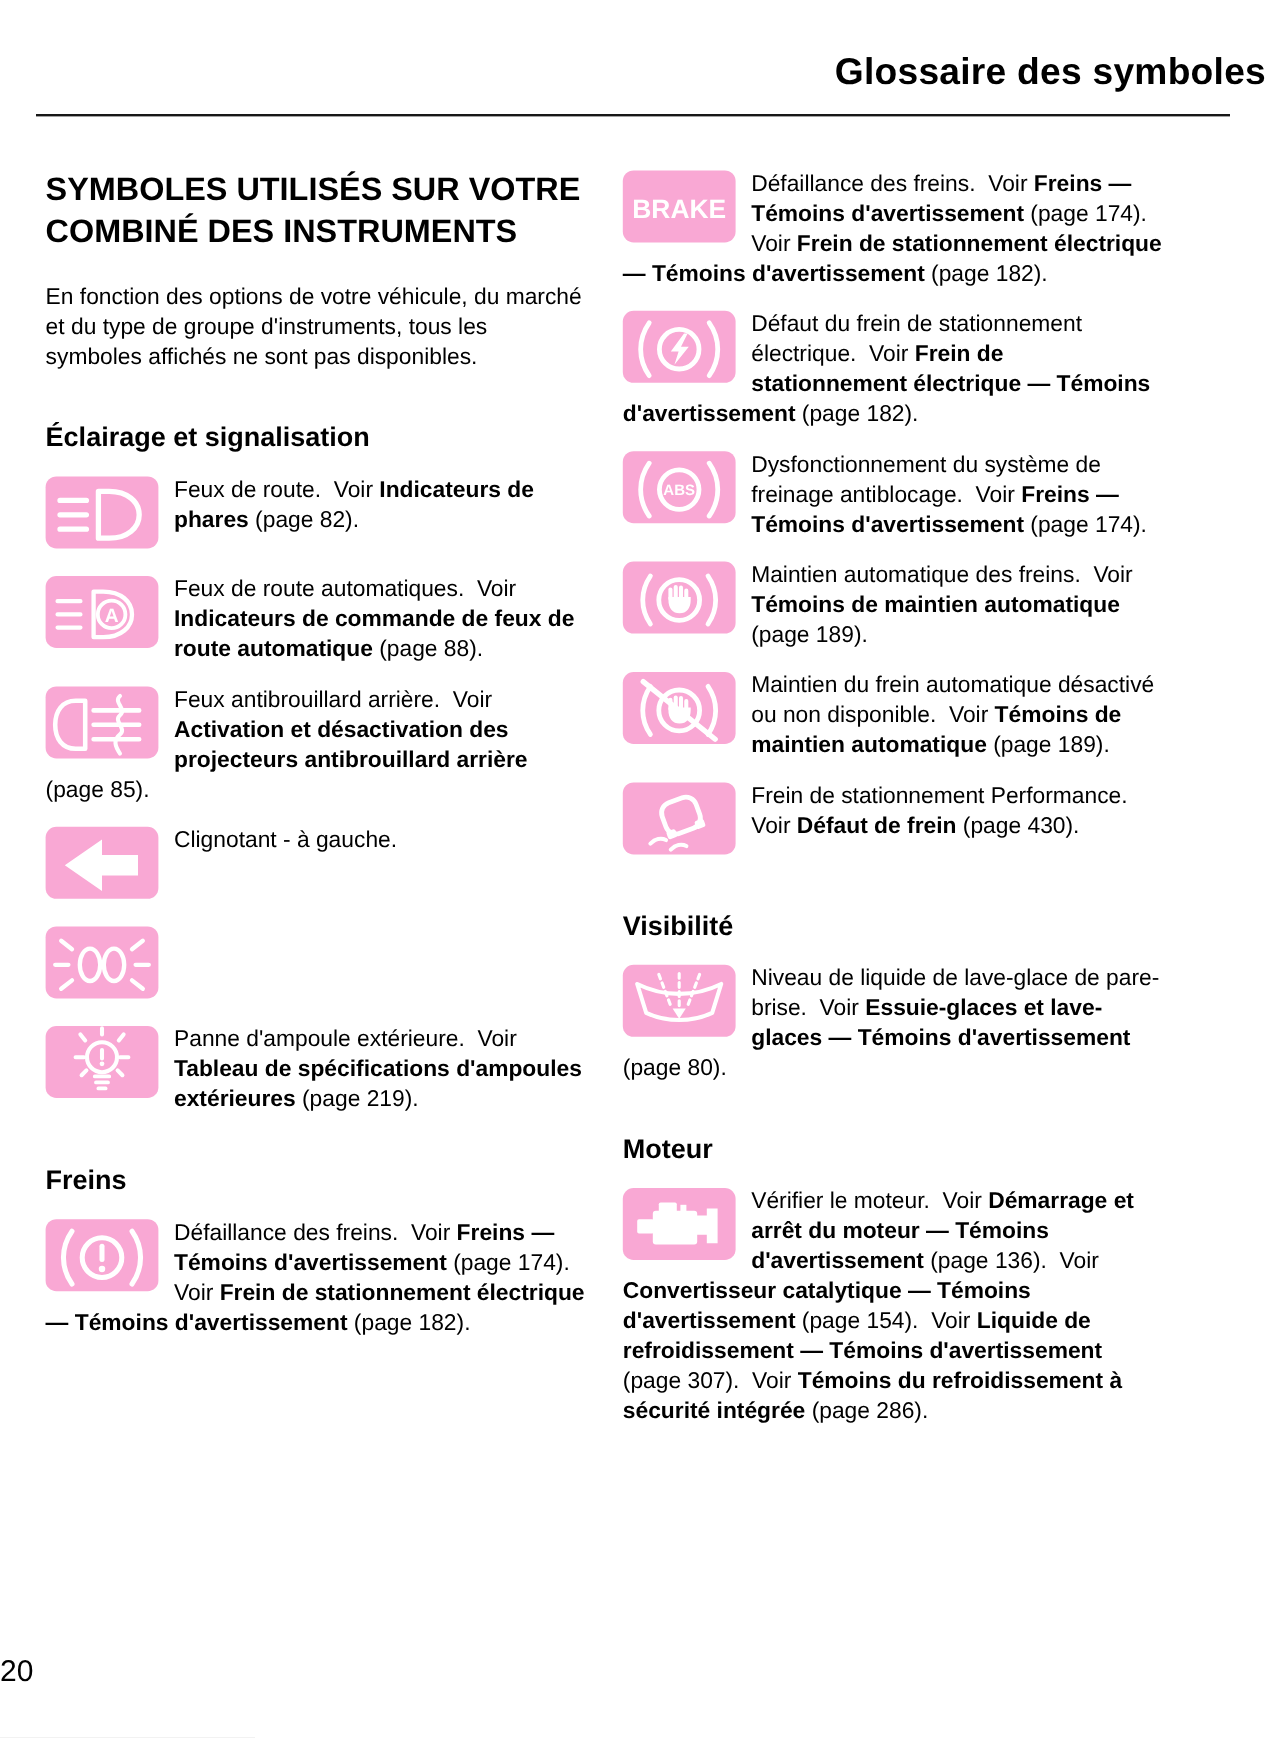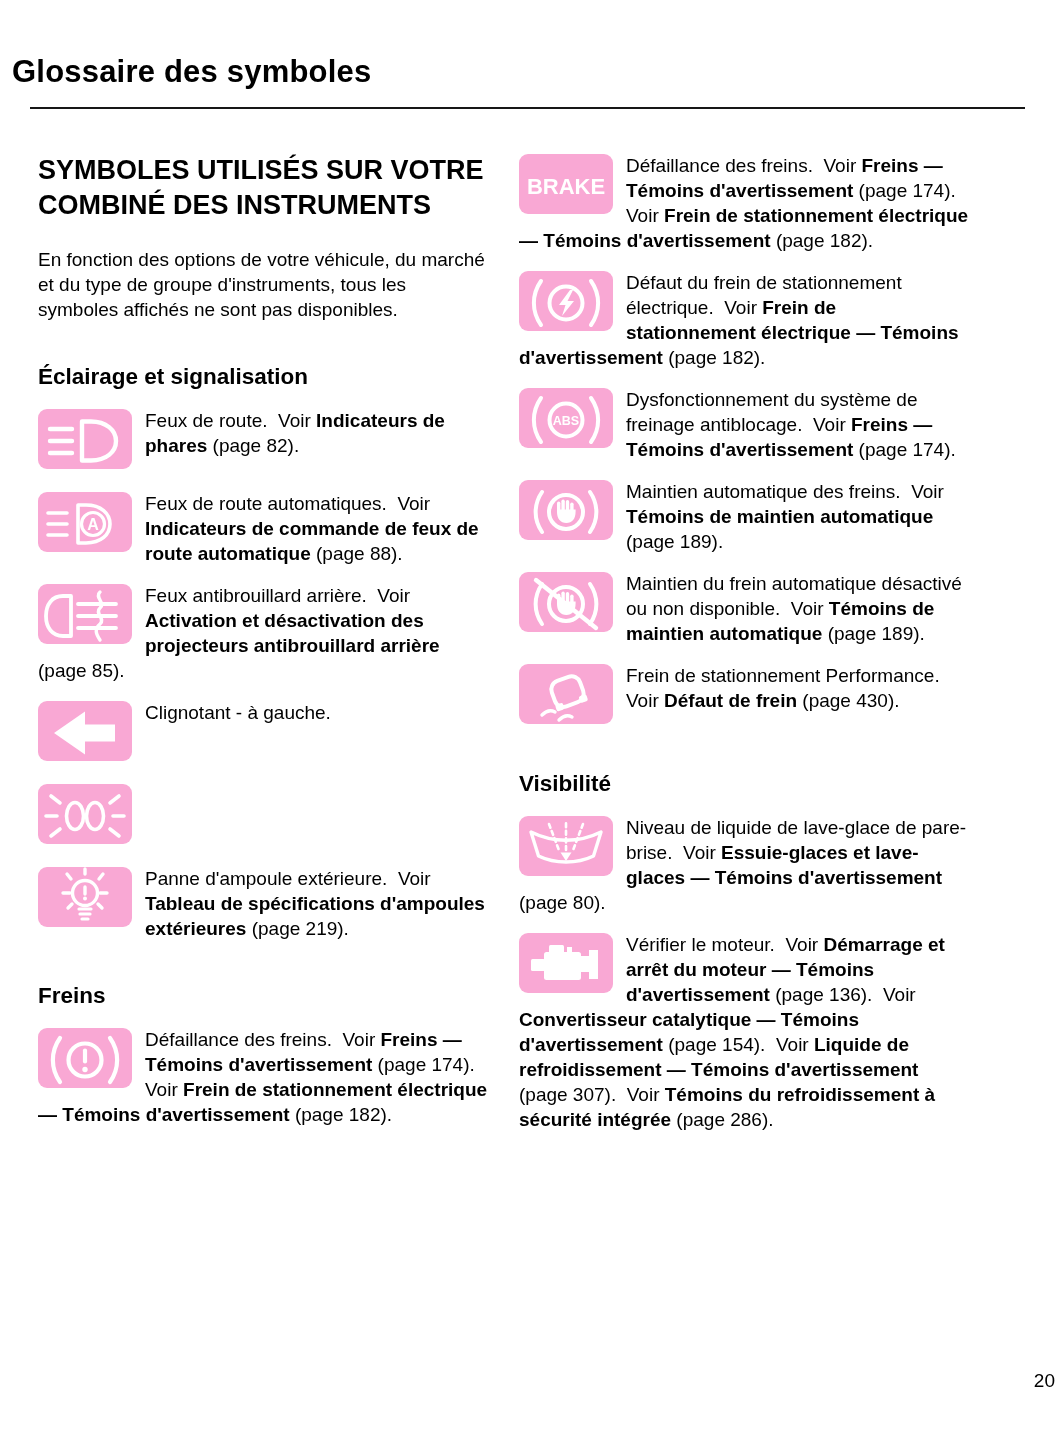--- a/index.html
+++ b/index.html
@@ -3,37 +3,37 @@
 <meta charset="utf-8">
 <style>
   html,body{margin:0;padding:0;background:#e8e8e8;}
   .page{
     width:1055px;height:1448px;position:relative;overflow:hidden;
     background:#fff;color:#000;
     font-family:"Liberation Sans", sans-serif;
     margin:0 auto;box-sizing:border-box;
   }
   .header{padding-top:42px;}
-  .title{font-size:31px;font-weight:700;text-align:left;margin:12px;letter-spacing:.2px;}
+  .title{font-size:31px;font-weight:700;text-align:right;margin:0;letter-spacing:.2px;}
   .rule{height:0;border-top:2px solid #171717;margin:17px 30px 0 30px;}
   .content{display:flex;padding:44px 0 0 38px;gap:31px;align-items:flex-start;}
   .col{width:450px;flex:0 0 450px;}
   .h1{font-size:27px;line-height:35px;font-weight:700;margin:0 0 24px;}
   .para{font-size:19px;line-height:25px;margin:0;white-space:pre-wrap;}
   .h2{font-size:22.5px;font-weight:700;margin:42px 0 18px;}
   .col > .h2:first-child{margin-top:0;}
   .entry{display:flow-root;margin:0 0 17px;}
   .sym{
     float:left;width:94px;height:60px;background:#f9a8d4;border-radius:9px;
     margin:1px 13px 5px 0;
   }
   .sym svg{display:block;width:94px;height:64px;}
   .entry-text{font-size:19px;line-height:25px;margin:0;white-space:pre-wrap;}
   .entry-text b{font-weight:700;}
-  .footer{position:absolute;left:0;right:0;bottom:56px;text-align:right;font-size:19px;}
+  .footer{position:absolute;left:0;right:0;bottom:40px;text-align:left;font-size:25px;}
 </style>
 </head>
 <body>
 
 <div class="page">
   <header class="header">
     <h1 class="title">Glossaire des symboles</h1>
     <div class="rule"></div>
   </header>
 
@@ -221,20 +221,21 @@
               <g stroke="#fff" stroke-width="2.6" stroke-linecap="round" stroke-dasharray="4 3.6" fill="none">
                 <path d="M47 34V7"></path>
                 <path d="M39.5 33L30 8"></path>
                 <path d="M54.5 33L64 8"></path>
               </g>
               <path d="M41.5 36.5h11L47 45z" fill="#fff"></path>
             </svg>
           </span>
           <p class="entry-text"><span>Niveau de liquide de lave-glace de pare-brise.  Voir </span><b>Essuie-glaces et lave-glaces — Témoins d'avertissement</b><span> (page 80).</span></p>
         </div>
+        <h3 class="h2">Moteur</h3>
         <div class="entry">
           <span class="sym">
             <svg viewBox="0 0 94 64">
               <g fill="#fff">
                 <rect x="25" y="19" width="37" height="28" rx="2.5"></rect>
                 <rect x="30" y="12" width="15" height="9" rx="1.5"></rect>
                 <rect x="48" y="14" width="5" height="7"></rect>
                 <rect x="12" y="26" width="14" height="12" rx="1.5"></rect>
                 <polygon points="61,23 70,23 70,17 79,17 79,46 70,46 70,39 61,39"></polygon>
               </g>

